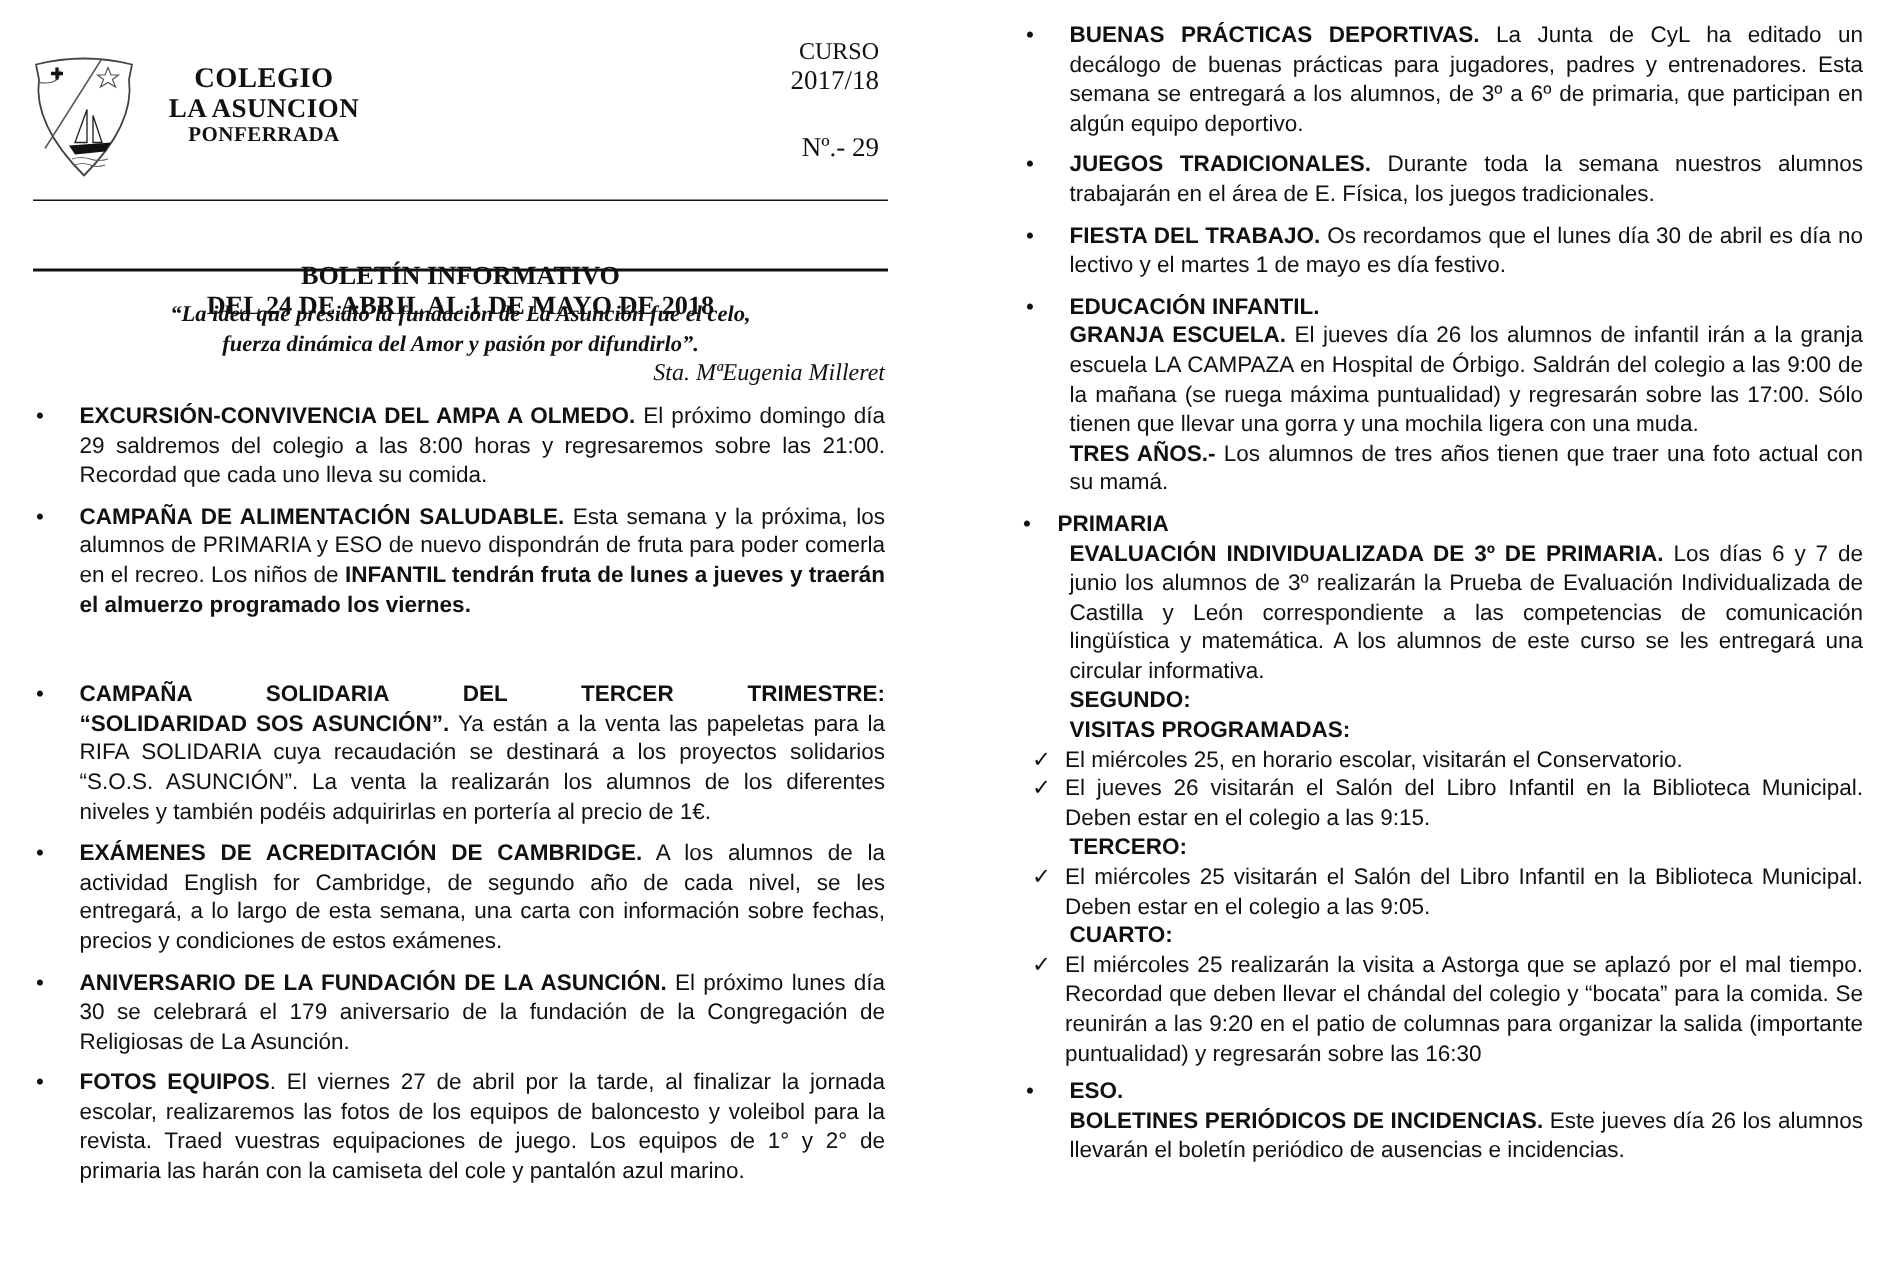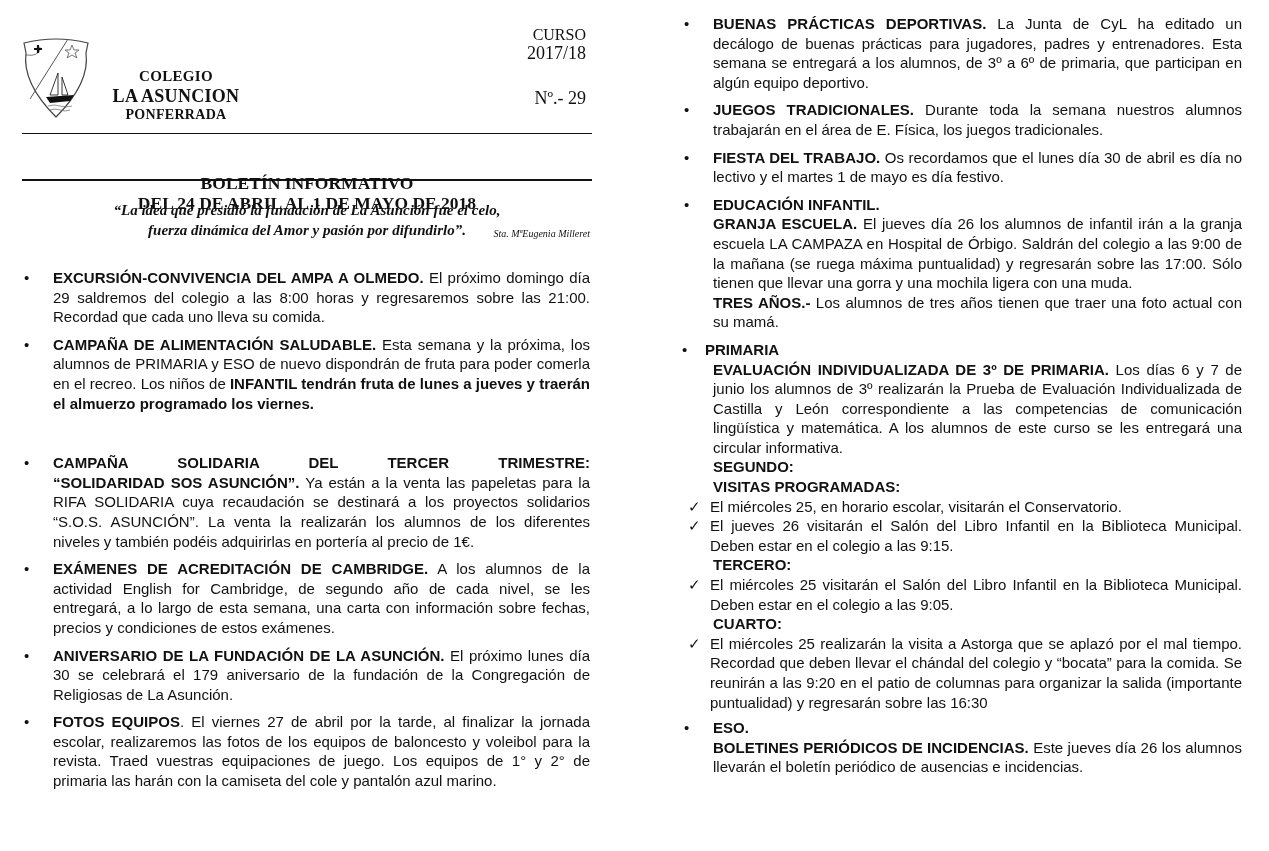--- a/index.html
+++ b/index.html
@@ -1,35 +1,35 @@
 <!DOCTYPE html>
 <html><head>
 <meta charset="utf-8">
 <style>
   html, body { margin:0; padding:0; background:#ffffff; }
   body { width:1269px; height:851px; position:relative; overflow:hidden; color:#111; }
 
   
   #logo { position:absolute; left:20px; top:33px; width:72px; height:86px; }
   #school { position:absolute; left:100px; top:44px; width:152px; text-align:center; font-family:"Liberation Serif", serif; font-weight:bold; }
-  #school .l1 { font-size:15px; line-height:17px; letter-spacing:0.3px;margin-top:24px; }
+  #school .l1 { font-size:19px; line-height:17px; letter-spacing:0.3px; }
   #school .l2 { font-size:18px; line-height:22px; letter-spacing:0.3px; }
   #school .l3 { font-size:14px; line-height:16px; letter-spacing:0.3px; }
   #course { position:absolute; left:480px; top:28px; width:106px; text-align:right; font-family:"Liberation Serif", serif; }
   #course .lbl { font-size:16px; line-height:14px; }
   #course .yr { font-size:18px; line-height:22px; }
   #issue { position:absolute; left:480px; top:88px; width:106px; text-align:right; font-family:"Liberation Serif", serif; font-size:18px; }
 
   .rule { position:absolute; left:22px; width:570px; background:#111; }
   #rule1 { top:133px; height:1px; }
   #rule2 { top:179px; height:2px; }
   #title { position:absolute; left:22px; top:137px; width:570px; text-align:center; font-family:"Liberation Serif", serif; font-weight:bold; font-size:17.5px; line-height:20px;margin-top:36px; }
 
   #quote { position:absolute; left:22px; top:201px; width:570px; text-align:center; font-family:"Liberation Serif", serif; font-style:italic; font-weight:bold; font-size:15px; line-height:19.5px; }
-  #quote-author { position:absolute; left:22px; top:228px; width:568px; text-align:right; font-family:"Liberation Serif", serif; font-style:italic; font-size:10px; }
+  #quote-author { position:absolute; left:22px; top:240px; width:568px; text-align:right; font-family:"Liberation Serif", serif; font-style:italic; font-size:16px; }
 
   
   .col { position:absolute; font-family:"Liberation Sans", sans-serif; font-size:15px; line-height:19.6px; text-align:justify; }
   #left-col { left:22px; top:268px; width:568px; }
   #right-col { left:682px; top:14px; width:560px; }
   .item { position:relative; padding-left:31px; margin-bottom:8px; }
   .bullet { position:absolute; left:2px; top:0; font-size:15px; }
   .b { font-weight:bold; }
   .sub { display:block; }
   .chk { position:relative; padding-left:22px; margin-left:-25px; }

